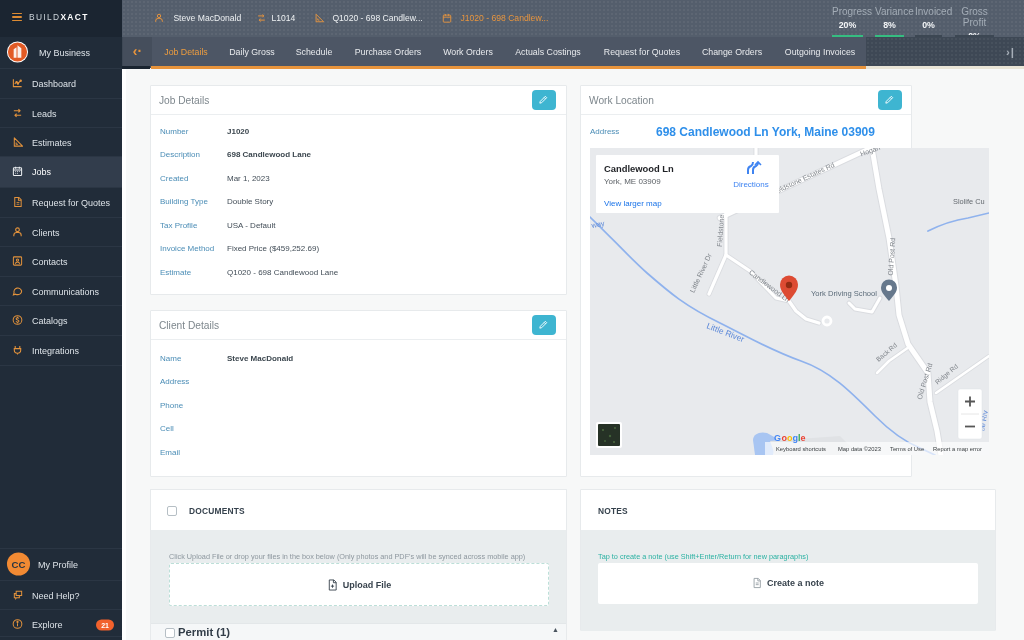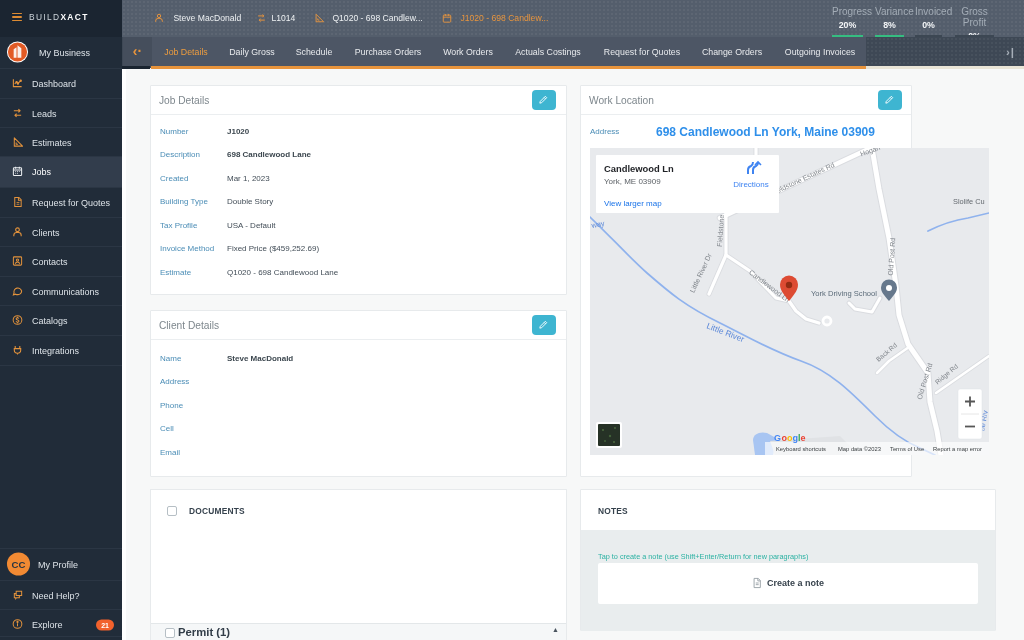--- a/index.html
+++ b/index.html
@@ -466,20 +466,30 @@
 </g>
 </svg>
 </div>
   </div>
 
   <div class="card" style="left:150px;top:489px;width:417px;height:152px;border-bottom:none;">
     <div class="dhead">
       <span class="cb" style="left:16px;top:16px;"></span>
       <span class="t">DOCUMENTS</span>
     </div>
+    <div class="grayarea" style="top:40px;height:93px;">
+      <div class="smallgray" style="left:18px;top:22px;">Click Upload File or drop your files in the box below (Only photos and PDF's will be synced across mobile app)</div>
+      <div class="bigbox" style="left:18px;top:33px;width:380px;height:43px;line-height:43px;border:1px dashed #bcdfd8;">
+        <svg width="11" height="12" viewBox="0 0 24 26" fill="none" stroke="#38434d" stroke-width="2">
+            <path d="M5 2h10l5 5v17H5z"></path>
+            <path d="M14 2v6h6"></path>
+            <path d="M12 12v7M8.5 15.5h7"></path>
+          </svg>Upload File
+      </div>
+    </div>
     <div style="position:absolute;left:0;top:133px;right:0;height:19px;background:#f5f7f8;border-top:1px solid #e3e7e9;">
       <span class="cb" style="left:14px;top:4px;"></span>
       <span style="position:absolute;left:27px;top:2px;font-size:11.3px;font-weight:700;color:#323d48;">Permit (1)</span>
       <span style="position:absolute;right:7px;top:2px;color:#49545e;font-size:7px;">▲</span>
     </div>
   </div>
 
   <div class="card" style="left:580px;top:489px;width:416px;height:142px;">
     <div class="dhead">
         <span class="t t2">NOTES</span>

